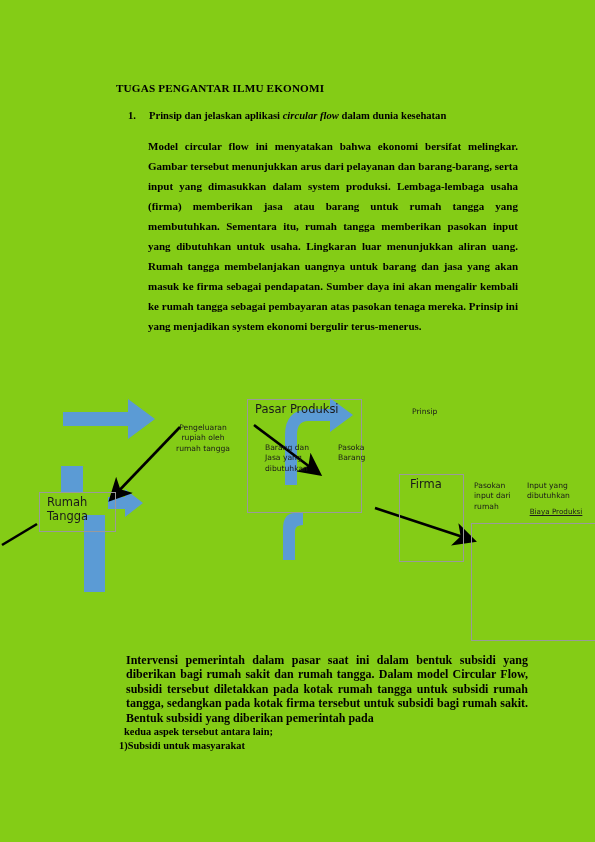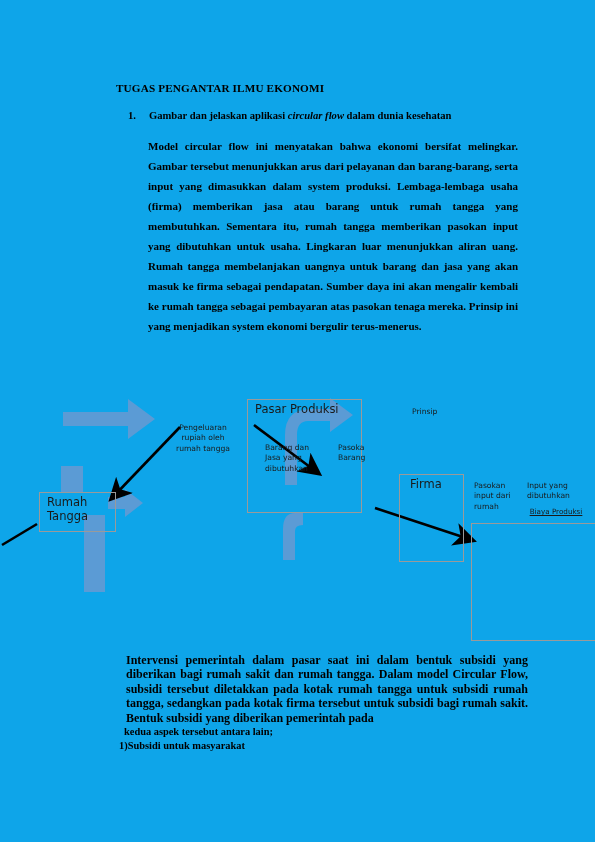--- a/index.html
+++ b/index.html
@@ -8,21 +8,21 @@
     background: #ffffff;
   }
   body {
     font-family: "Liberation Serif", serif;
     color: #000000;
   }
   #page {
     position: relative;
     width: 595px;
     height: 842px;
-    background: #0ea5e9;
+    background: #84cc16;
     overflow: hidden;
   }
 
   
   .doc-title {
     position: absolute;
     left: 116px;
     top: 82px;
     font-family: "Liberation Serif", serif;
     font-weight: bold;
@@ -117,21 +117,21 @@
 </style>
 </head>
 <body>
 
 <div id="page">
 
   <div class="doc-title">TUGAS PENGANTAR ILMU EKONOMI</div>
 
   <div class="numbered-item">
     <span class="num">1.</span>
-    <span class="itxt"><span>Gambar dan jelaskan aplikasi </span><i>circular flow</i><span> dalam dunia kesehatan</span></span>
+    <span class="itxt"><span>Prinsip dan jelaskan aplikasi </span><i>circular flow</i><span> dalam dunia kesehatan</span></span>
   </div>
 
   <div class="body-para">Model circular flow ini menyatakan bahwa ekonomi bersifat melingkar. Gambar tersebut menunjukkan arus dari pelayanan dan barang-barang, serta input yang dimasukkan dalam system produksi. Lembaga-lembaga usaha (firma) memberikan jasa atau barang untuk rumah tangga yang membutuhkan. Sementara itu, rumah tangga memberikan pasokan input yang dibutuhkan untuk usaha. Lingkaran luar menunjukkan aliran uang. Rumah tangga membelanjakan uangnya untuk barang dan jasa yang akan masuk ke firma sebagai pendapatan. Sumber daya ini akan mengalir kembali ke rumah tangga sebagai pembayaran atas pasokan tenaga mereka. Prinsip ini yang menjadikan system ekonomi bergulir terus-menerus.</div>
 
   <div id="diagram">
 
     <svg width="595" height="265" viewBox="0 0 595 265">
       <defs>
         <marker id="blkarrow" markerWidth="9" markerHeight="9" refX="7" refY="4.5" orient="auto">
           <path d="M0,0 L9,4.5 L0,9 L2.4,4.5 Z" fill="#000000"></path>

